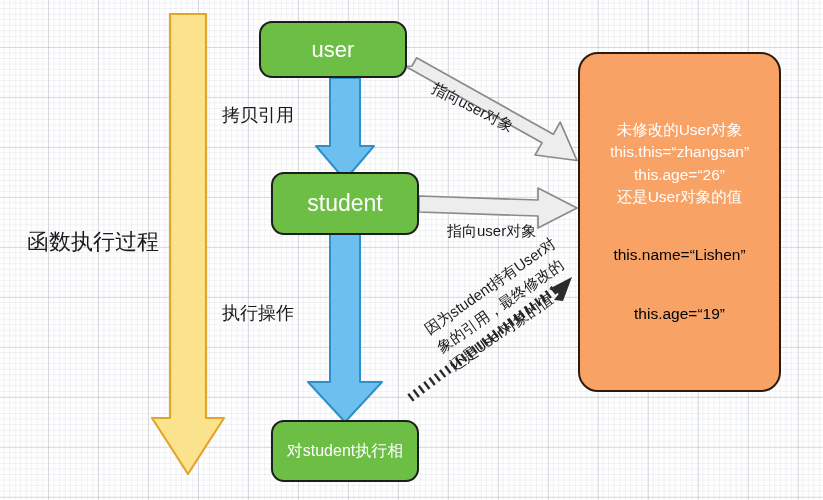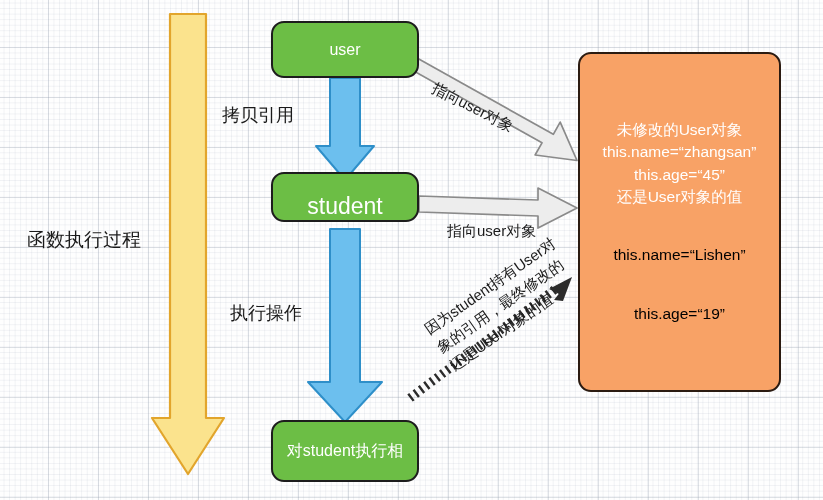--- a/index.html
+++ b/index.html
@@ -44,40 +44,39 @@
     color: #ffffff;
   }
   .node-green {
     background-color: #6cbe45;
     border: 2px solid #1d1d1d;
     border-radius: 13px;
   }
   .node-orange {
     background-color: #f8a266;
     border: 2px solid #2b1b11;
-    border-radius: 13px;
+    border-radius: 20px;
     flex-direction: column;
     justify-content: center;
     line-height: 1.45;
     align-items: center;
   }
   #node-user {
-    left: 271px;
+    left: 259px;
     top: 21px;
     width: 148px;
     height: 57px;
-    font-size: 16px;
+    font-size: 22px;
   }
   #node-student {
     left: 271px;
     top: 172px;
     width: 148px;
-    height: 50px;
+    height: 63px;
     font-size: 23px;
-    align-items: flex-end;
   }
   #node-operation {
     left: 271px;
     top: 420px;
     width: 148px;
     height: 62px;
     font-size: 16px;
     line-height: 1.35;
     padding: 0 8px;
   }
@@ -95,29 +94,29 @@
   .obj-line.white { color: #ffffff; }
   .obj-line.blue  { color: #000000; margin-top: 36px; }
   .label {
     position: absolute;
     color: #1a1a1a;
     white-space: nowrap;
   }
   #label-process {
     left: 27px;
     top: 227px;
-    font-size: 19px;
+    font-size: 22px;
   }
   #label-copyref {
     left: 222px;
     top: 103px;
     font-size: 18px;
   }
   #label-execop {
-    left: 230px;
+    left: 222px;
     top: 301px;
     font-size: 18px;
   }
   #label-point1 {
     left: 437px;
     top: 79px;
     font-size: 15px;
     transform: rotate(27deg);
     transform-origin: left top;
   }
@@ -180,22 +179,22 @@
   </div>
 
   <div class="node node-green" id="node-operation">
     <span>
       <span class="obj-line">对student执行相</span>
     </span>
   </div>
 
   <div class="node node-orange" id="node-userobject">
     <span class="obj-line white">未修改的User对象</span>
-    <span class="obj-line white">this.name=“zhangsan”</span>
-    <span class="obj-line white">this.age=“45”</span>
+    <span class="obj-line white">this.this=“zhangsan”</span>
+    <span class="obj-line white">this.age=“26”</span>
     <span class="obj-line white">还是User对象的值</span>
     <span class="obj-line blue">this.name=“Lishen”</span>
     <span class="obj-line blue">this.age=“19”</span>
   </div>
 
   <div class="label" id="label-process">函数执行过程</div>
 
   <div class="label" id="label-copyref">拷贝引用</div>
 
   <div class="label" id="label-execop">执行操作</div>

